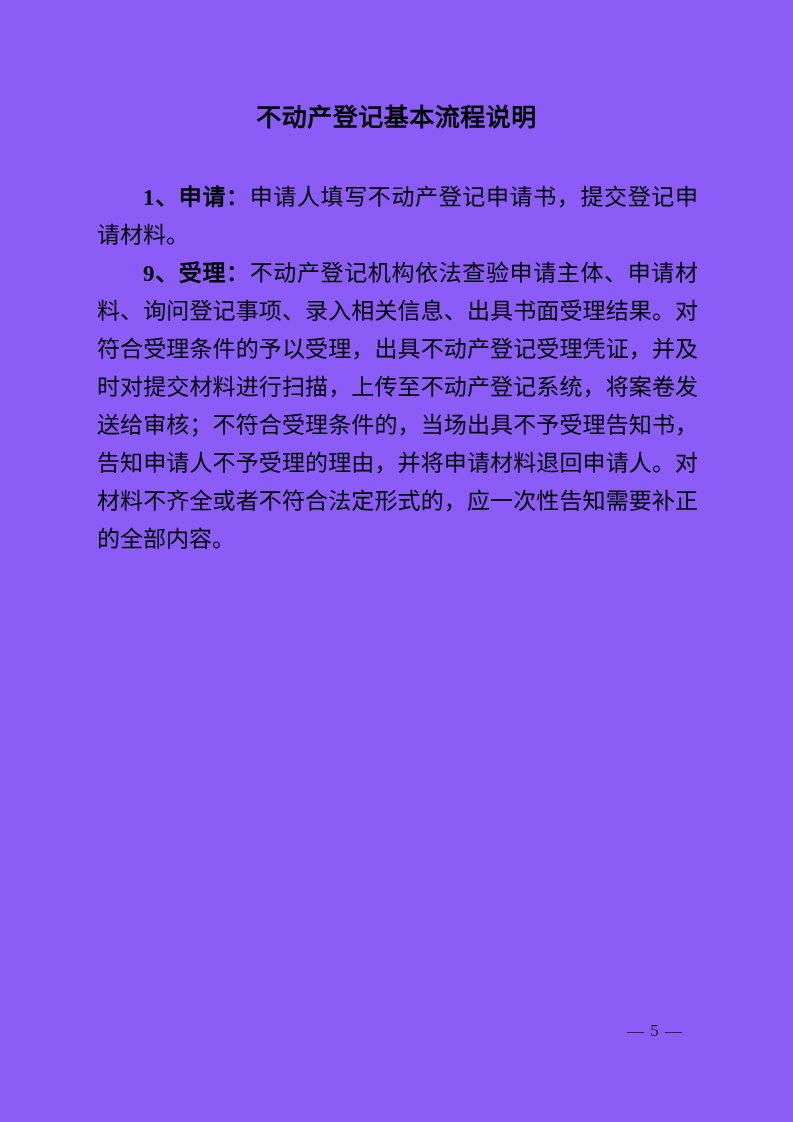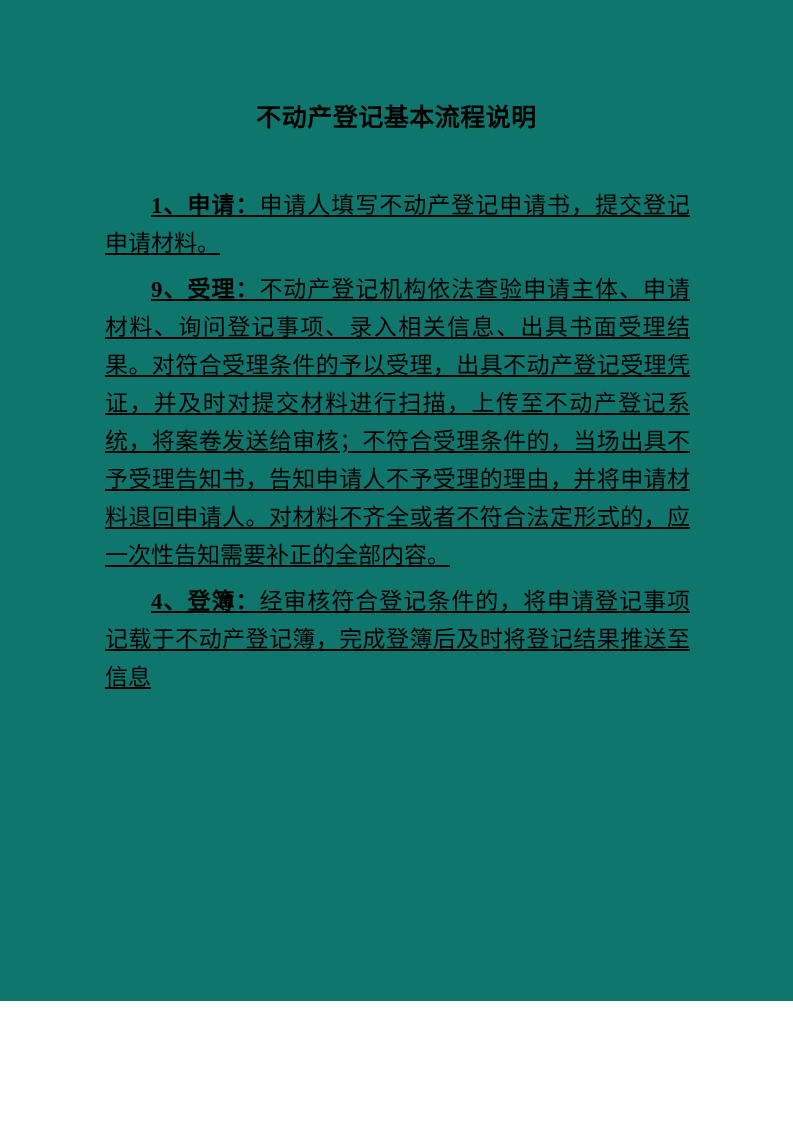--- a/index.html
+++ b/index.html
@@ -3,22 +3,22 @@
 <meta charset="utf-8">
 <style>
   html, body {
     margin: 0;
     padding: 0;
     background: #ffffff;
   }
   .page {
     position: relative;
     width: 793px;
-    height: 1001px;
-    background: #0f766e;
+    height: 1122px;
+    background: #8b5cf6;
     overflow: hidden;
     color: #000000;
     font-family: "Liberation Serif", "DejaVu Serif", serif;
   }
   .title {
     position: absolute;
     top: 99px;
     left: 0;
     width: 100%;
     margin: 0;
@@ -32,24 +32,23 @@
     position: absolute;
     top: 179px;
     left: 97px;
     width: 601px;
     font-size: 23px;
     line-height: 38px;
     text-align: justify;
     text-justify: inter-ideograph;
   }
   .para {
-    margin: 8px;
+    margin: 0;
     padding: 0;
     text-indent: 2em;
-    text-decoration: underline;
   }
   .plabel {
     font-weight: 700;
   }
   .footer {
     position: absolute;
     top: 1020px;
     right: 110px;
     font-size: 17px;
     line-height: 22px;
@@ -63,17 +62,16 @@
 <div class="page">
   <h1 class="title">不动产登记基本流程说明</h1>
 
   <div class="body">
     <p class="para"><b class="plabel">1、申请：</b><span class="ptext">申请人填写不动产登记申请书，提交登记申请材料。</span></p>
 
     <p class="para"><b class="plabel">9、受理：</b><span class="ptext">不动产登记机构依法查验申请主体、申请材料、询问登记事项、录入相关信息、出具书面受理结果。对符合受理条件的予以受理，出具不动产登记受理凭证，并及时对提交材料进行扫描，上传至不动产登记系统，将案卷发送给审核；不符合受理条件的，当场出具不予受理告知书，告知申请人不予受理的理由，并将申请材料退回申请人。对材料不齐全或者不符合法定形式的，应一次性告知需要补正的全部内容。</span></p>
 
 
 
-    <p class="para"><b class="plabel">4、登簿：</b><span class="ptext">经审核符合登记条件的，将申请登记事项记载于不动产登记簿，完成登簿后及时将登记结果推送至信息</span></p>
   </div>
 
   <div class="footer">— 5 —</div>
 </div>
 
 </body></html>

